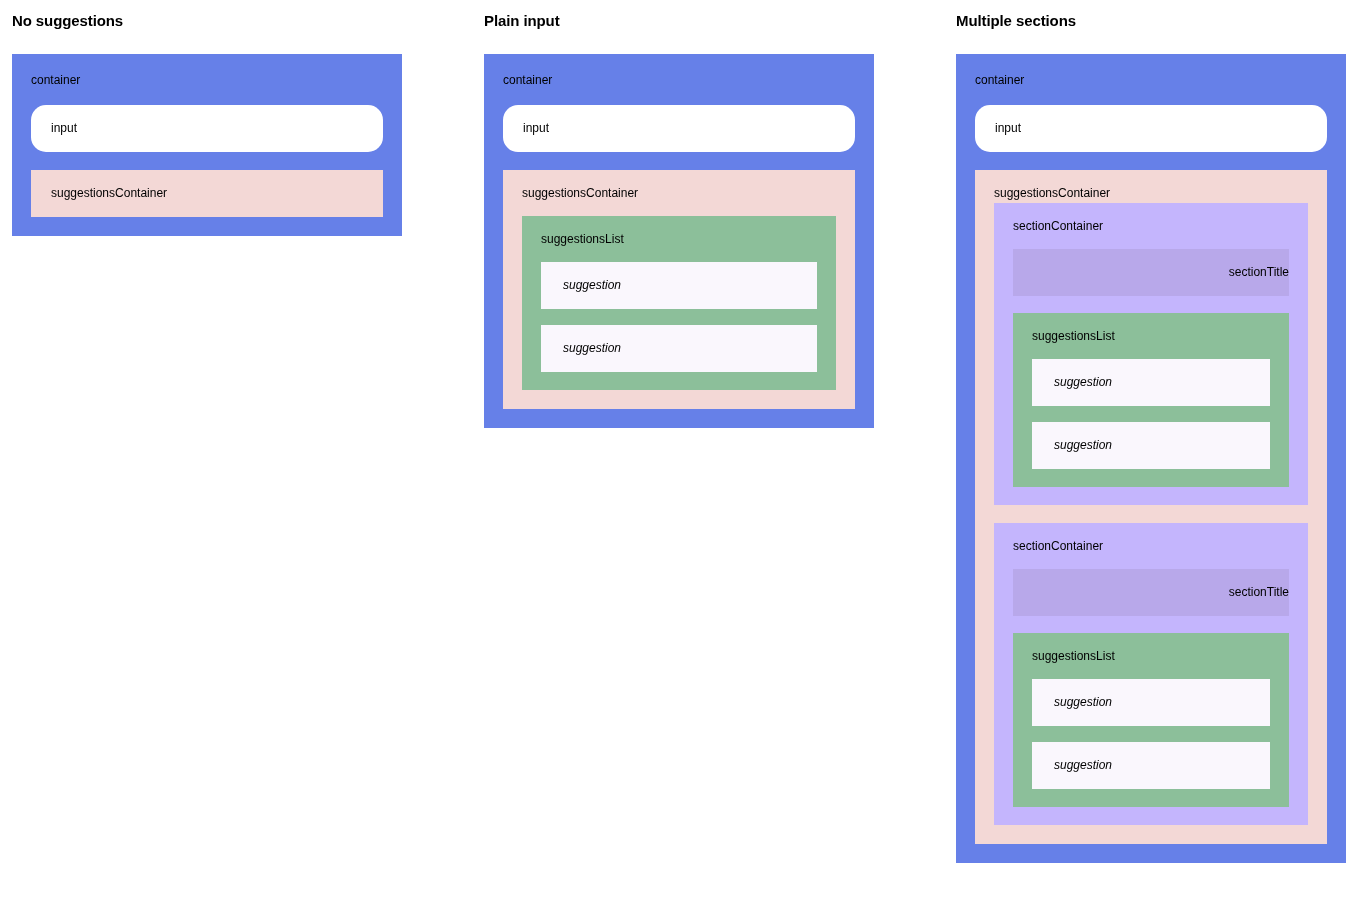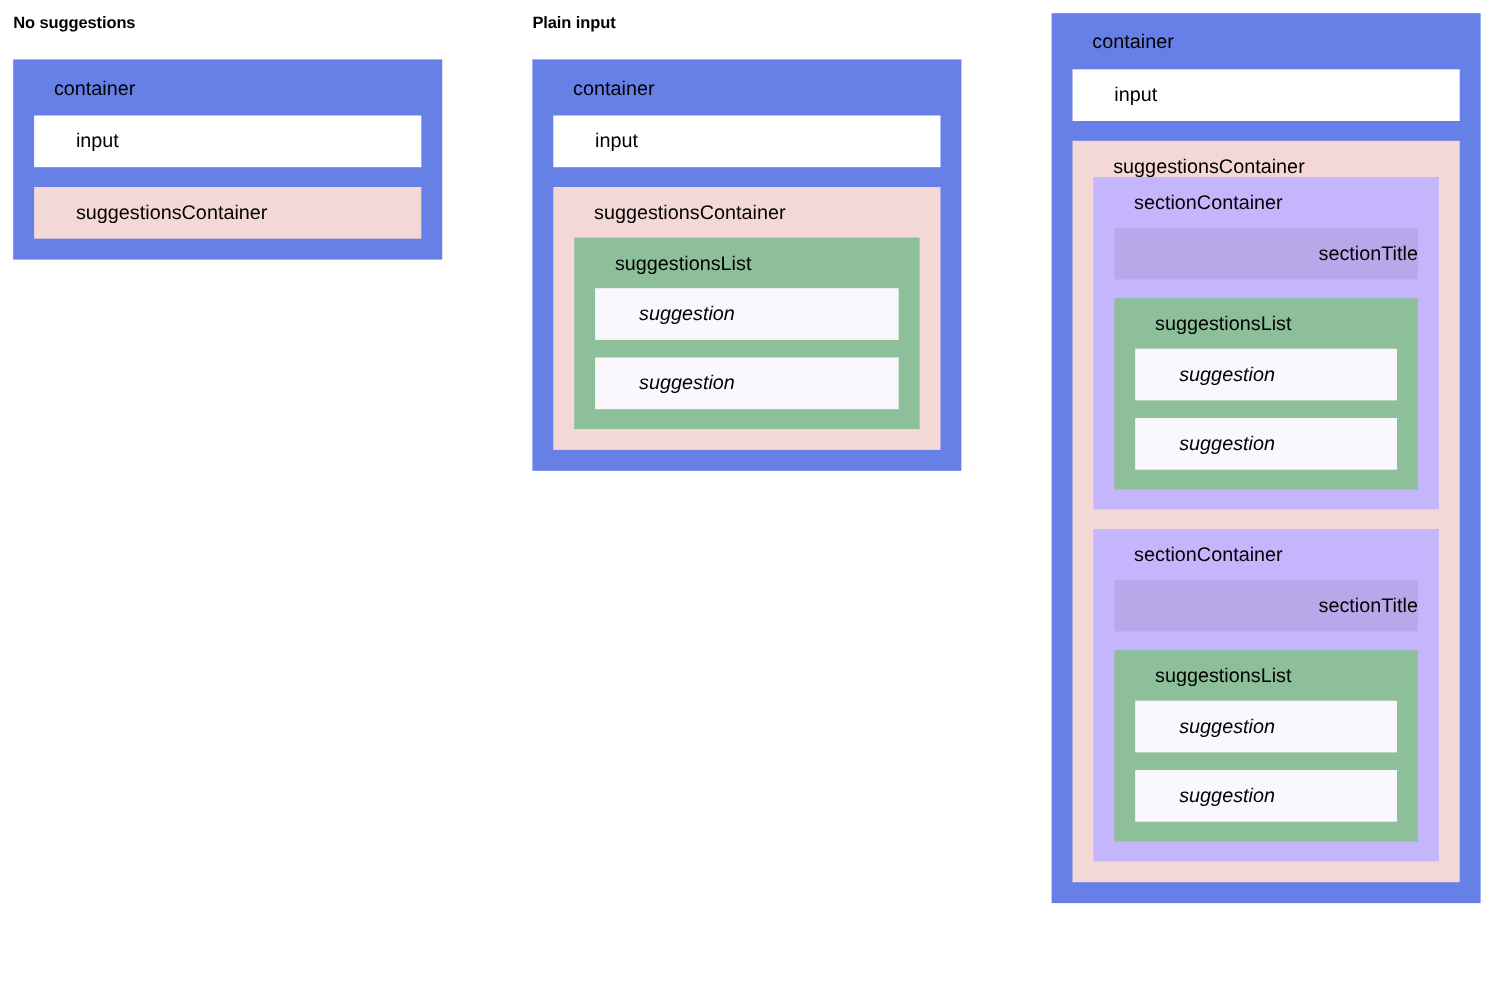--- a/index.html
+++ b/index.html
@@ -42,39 +42,39 @@
     letter-spacing: -0.1px;
   }
 
   
   .box {
     box-sizing: border-box;
     position: relative;
   }
   .box > .box-label {
     display: block;
-    font-size: 18px;
+    font-size: 12px;
     line-height: 19px;
     font-weight: normal;
     color: #000;
-    margin-left: 18px;
   }
 
   .container-box {
     background: #6680e8;
     padding: 17px 19px 19px 19px;
   }
   .container-box > .box-label {
     margin-bottom: 15px;
   }
 
   .input-box {
     background: #ffffff;
     padding: 14px 0 14px 20px;
     min-height: 20px;
+    border-radius: 15px;
   }
   .input-box > .box-label {
     line-height: 19px;
   }
 
   .suggestions-container-box {
     background: #f3d8d6;
     margin-top: 18px;
     padding: 14px 19px 19px 19px;
   }
@@ -167,20 +167,21 @@
 
           <div class="box suggestion-box">
             <span class="box-label">suggestion</span>
           </div>
         </div>
       </div>
     </div>
   </div>
 
   <div class="column">
+    <div class="col-heading">Multiple sections</div>
 
     <div class="box container-box">
       <span class="box-label">container</span>
 
       <div class="box input-box">
         <span class="box-label">input</span>
       </div>
 
       <div class="box suggestions-container-box">
         <span class="box-label">suggestionsContainer</span>

